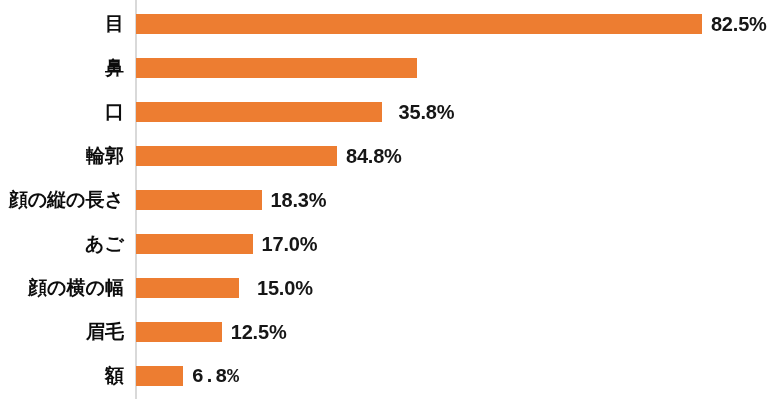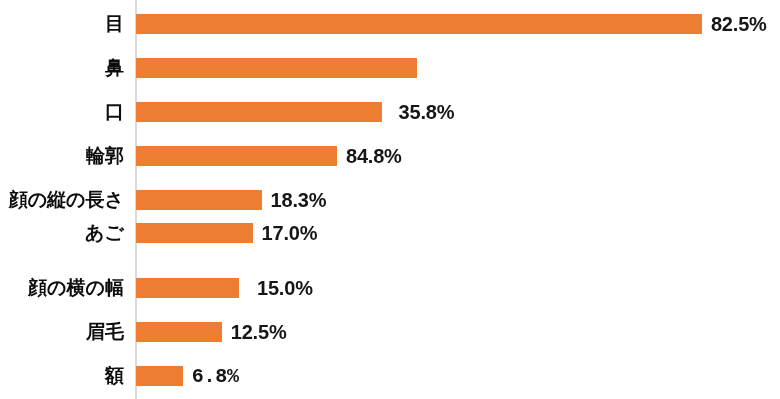--- a/index.html
+++ b/index.html
@@ -128,21 +128,21 @@
           <div class="bar-value" style="left: 209.998px; color: rgb(22, 22, 22);">84.8%</div>
         </div>
       </div>
       <div class="bar-row" style="top: 178px; text-align: center;">
         <div class="cat-label">顔の縦の長さ</div>
         <div class="bar-track">
           <div class="bar-fill" style="width: 125.538px; background: rgb(237, 125, 49);"></div>
           <div class="bar-value" style="left: 134.538px; color: rgb(22, 22, 22);">18.3%</div>
         </div>
       </div>
-      <div class="bar-row" style="top: 211px; padding-left: 8px;">
+      <div class="bar-row" style="top: 222px; padding-left: 8px;">
         <div class="cat-label">あご</div>
         <div class="bar-track">
           <div class="bar-fill" style="width: 116.62px; background: rgb(237, 125, 49);"></div>
           <div class="bar-value" style="left: 125.62px; color: rgb(22, 22, 22);">17.0%</div>
         </div>
       </div>
       <div class="bar-row" style="top: 266px;">
         <div class="cat-label">顔の横の幅</div>
         <div class="bar-track">
           <div class="bar-fill" style="width: 102.9px; background: rgb(237, 125, 49);"></div>

